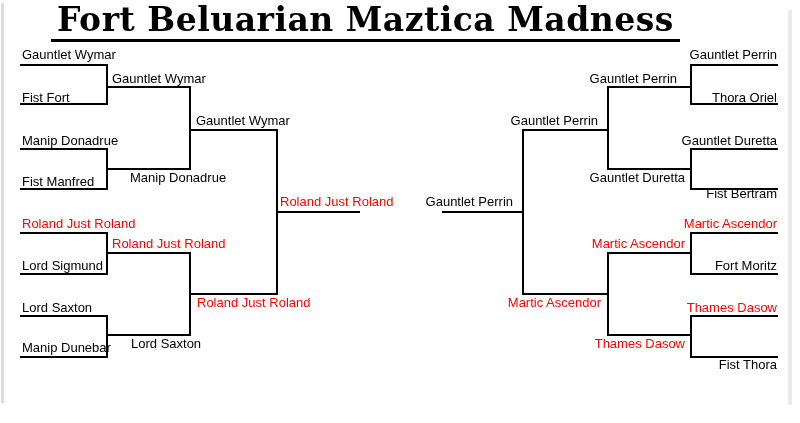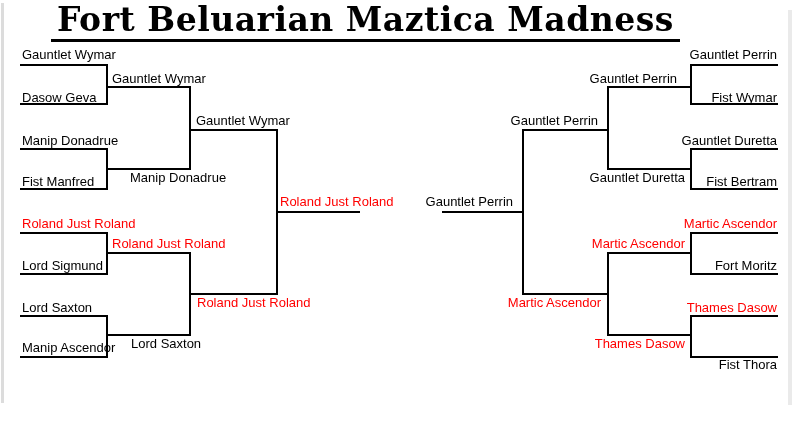--- a/index.html
+++ b/index.html
@@ -70,39 +70,39 @@
   <div class="ln h" style="left:607px;top:252px;width:85px"></div>
   <div class="ln h" style="left:607px;top:334px;width:85px"></div>
   <div class="ln v" style="left:607px;top:86px;height:84px"></div>
   <div class="ln v" style="left:607px;top:252px;height:84px"></div>
   <div class="ln h" style="left:522px;top:129px;width:87px"></div>
   <div class="ln h" style="left:522px;top:293px;width:87px"></div>
   <div class="ln v" style="left:522px;top:129px;height:166px"></div>
   <div class="ln h" style="left:442px;top:211px;width:82px"></div>
 
   <div class="lbl" style="left:22px;top:48px">Gauntlet Wymar</div>
-  <div class="lbl" style="left:22px;top:91px">Dasow Geva</div>
+  <div class="lbl" style="left:22px;top:91px">Fist Fort</div>
   <div class="lbl" style="left:22px;top:134px">Manip Donadrue</div>
   <div class="lbl" style="left:22px;top:175px">Fist Manfred</div>
   <div class="lbl red" style="left:22px;top:217px">Roland Just Roland</div>
   <div class="lbl" style="left:22px;top:259px">Lord Sigmund</div>
   <div class="lbl" style="left:22px;top:301px">Lord Saxton</div>
-  <div class="lbl" style="left:22px;top:341px">Manip Ascendor</div>
+  <div class="lbl" style="left:22px;top:341px">Manip Dunebar</div>
   <div class="lbl" style="left:112px;top:72px">Gauntlet Wymar</div>
   <div class="lbl" style="left:130px;top:171px">Manip Donadrue</div>
   <div class="lbl red" style="left:112px;top:237px">Roland Just Roland</div>
   <div class="lbl" style="left:131px;top:337px">Lord Saxton</div>
   <div class="lbl" style="left:196px;top:114px">Gauntlet Wymar</div>
   <div class="lbl red" style="left:197px;top:296px">Roland Just Roland</div>
   <div class="lbl red" style="left:280px;top:195px">Roland Just Roland</div>
 
   <div class="lbl" style="right:23px;top:48px">Gauntlet Perrin</div>
-  <div class="lbl" style="right:23px;top:91px">Fist Wymar</div>
+  <div class="lbl" style="right:23px;top:91px">Thora Oriel</div>
   <div class="lbl" style="right:23px;top:134px">Gauntlet Duretta</div>
-  <div class="lbl" style="right:23px;top:175px">Fist Bertram</div>
+  <div class="lbl" style="right:23px;top:187px">Fist Bertram</div>
   <div class="lbl red" style="right:23px;top:217px">Martic Ascendor</div>
   <div class="lbl" style="right:23px;top:259px">Fort Moritz</div>
   <div class="lbl red" style="right:23px;top:301px">Thames Dasow</div>
   <div class="lbl" style="right:23px;top:358px">Fist Thora</div>
   <div class="lbl" style="right:123px;top:72px">Gauntlet Perrin</div>
   <div class="lbl" style="right:115px;top:171px">Gauntlet Duretta</div>
   <div class="lbl red" style="right:115px;top:237px">Martic Ascendor</div>
   <div class="lbl red" style="right:115px;top:337px">Thames Dasow</div>
   <div class="lbl" style="right:202px;top:114px">Gauntlet Perrin</div>
   <div class="lbl red" style="right:199px;top:296px">Martic Ascendor</div>

